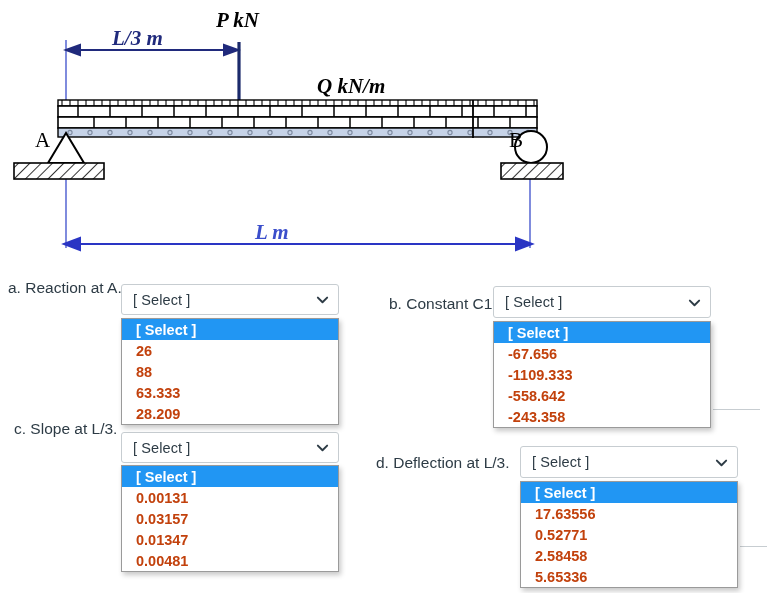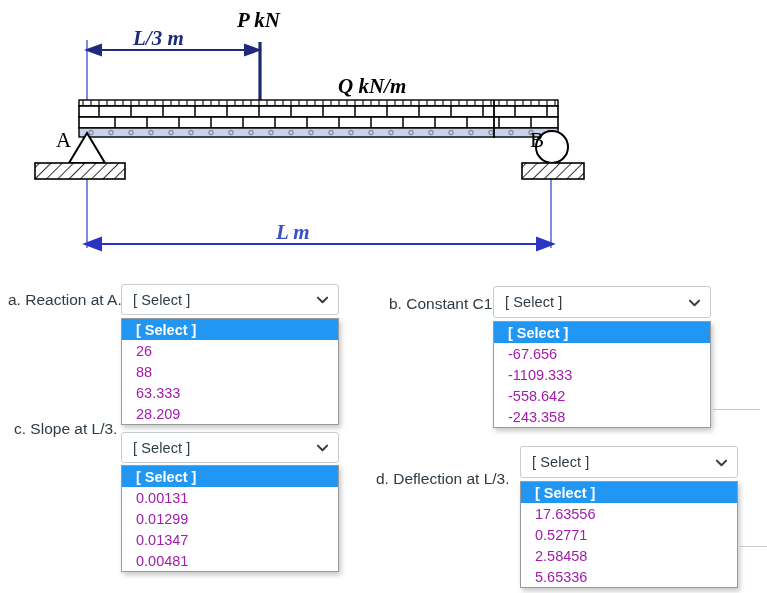--- a/index.html
+++ b/index.html
@@ -6,21 +6,21 @@
   html, body {
     margin: 0; padding: 0;
     width: 767px; height: 593px;
     background: #ffffff;
     font-family: "Liberation Sans", sans-serif;
     overflow: hidden;
   }
   #page { position: relative; width: 767px; height: 593px; background:#fff; }
 
   
-  #diagram { position: absolute; left: 0; top: 0; width: 600px; height: 275px; padding-left: 21px; }
+  #diagram { position: absolute; left: 0; top: 0; width: 600px; height: 275px; }
   #diagram svg { display: block; }
   .qlabel {
     font-family: "Liberation Sans", sans-serif;
     font-size: 15.5px;
     color: #2d3b45;
     white-space: nowrap;
     line-height: 1.2;
   }
 
   
@@ -50,25 +50,26 @@
     position: absolute;
     background: #ffffff;
     border: 1px solid #9a9a9a;
     box-shadow: 2px 3px 5px rgba(0,0,0,.22);
     padding: 0;
     z-index: 30;
   }
   .opt {
     font-size: 14.5px;
     font-family: "Liberation Sans", sans-serif;
-    color: #a21caf;
+    color: #c2410c;
     padding: 1px 0 1px 14px;
     line-height: 21px;
     height: 21px;
     white-space: nowrap;
+    font-weight: bold;
   }
   .opt.sel {
     background: #2196f3;
     color: #ffffff;
     font-weight: 600;
   }
   .ghost-line{
     position:absolute;
     height:1px;
     background:#c7cdd1;
@@ -257,21 +258,21 @@
 
       <text x="216" y="27" font-family="'Liberation Serif',serif" font-size="21" font-weight="bold" font-style="italic" fill="#000">P kN</text>
       <text x="317" y="93" font-family="'Liberation Serif',serif" font-size="21" font-weight="bold" font-style="italic" fill="#000">Q kN/m</text>
       <text x="112" y="45" font-family="'Liberation Serif',serif" font-size="21" font-weight="bold" font-style="italic" fill="#202a7c">L/3 m</text>
       <text x="255" y="239" font-family="'Liberation Serif',serif" font-size="21" font-weight="bold" font-style="italic" fill="#3b4ecb">L m</text>
       <text x="35" y="147" font-family="'Liberation Serif',serif" font-size="21" fill="#000">A</text>
       <text x="509" y="147" font-family="'Liberation Serif',serif" font-size="21" fill="#000">B</text>
     </svg>
   </div>
 
-  <div class="qlabel" style="position:absolute; left:8px; top:291px;">a. Reaction at A.</div>
+  <div class="qlabel" style="position:absolute; left:8px; top:279px;">a. Reaction at A.</div>
 
   <div class="selbox" style="left:121px; top:284px; width:218px; height:31px;">
     <span class="val">[ Select ]</span>
     <span class="chev">
       <svg viewBox="0 0 14 14">
           <path d="M2 5 L7 10 L12 5" fill="none" stroke="currentColor" stroke-width="2.1" stroke-linecap="round" stroke-linejoin="round"></path>
         </svg>
     </span>
   </div>
 
@@ -311,26 +312,26 @@
     <span class="chev">
       <svg viewBox="0 0 14 14">
           <path d="M2 5 L7 10 L12 5" fill="none" stroke="currentColor" stroke-width="2.1" stroke-linecap="round" stroke-linejoin="round"></path>
         </svg>
     </span>
   </div>
 
   <div class="optlist" style="left:121px; top:465px; width:218px;">
     <div class="opt sel">[ Select ]</div>
     <div class="opt">0.00131</div>
-    <div class="opt">0.01299</div>
+    <div class="opt">0.03157</div>
     <div class="opt">0.01347</div>
     <div class="opt">0.00481</div>
   </div>
 
-  <div class="qlabel" style="position:absolute; left:376px; top:470px;text-align:center;">d. Deflection at L/3.</div>
+  <div class="qlabel" style="position:absolute; left:376px; top:454px;text-align:center;">d. Deflection at L/3.</div>
 
   <div class="selbox" style="left:520px; top:446px; width:218px; height:32px;">
     <span class="val">[ Select ]</span>
     <span class="chev">
       <svg viewBox="0 0 14 14">
           <path d="M2 5 L7 10 L12 5" fill="none" stroke="currentColor" stroke-width="2.1" stroke-linecap="round" stroke-linejoin="round"></path>
         </svg>
     </span>
   </div>
 

